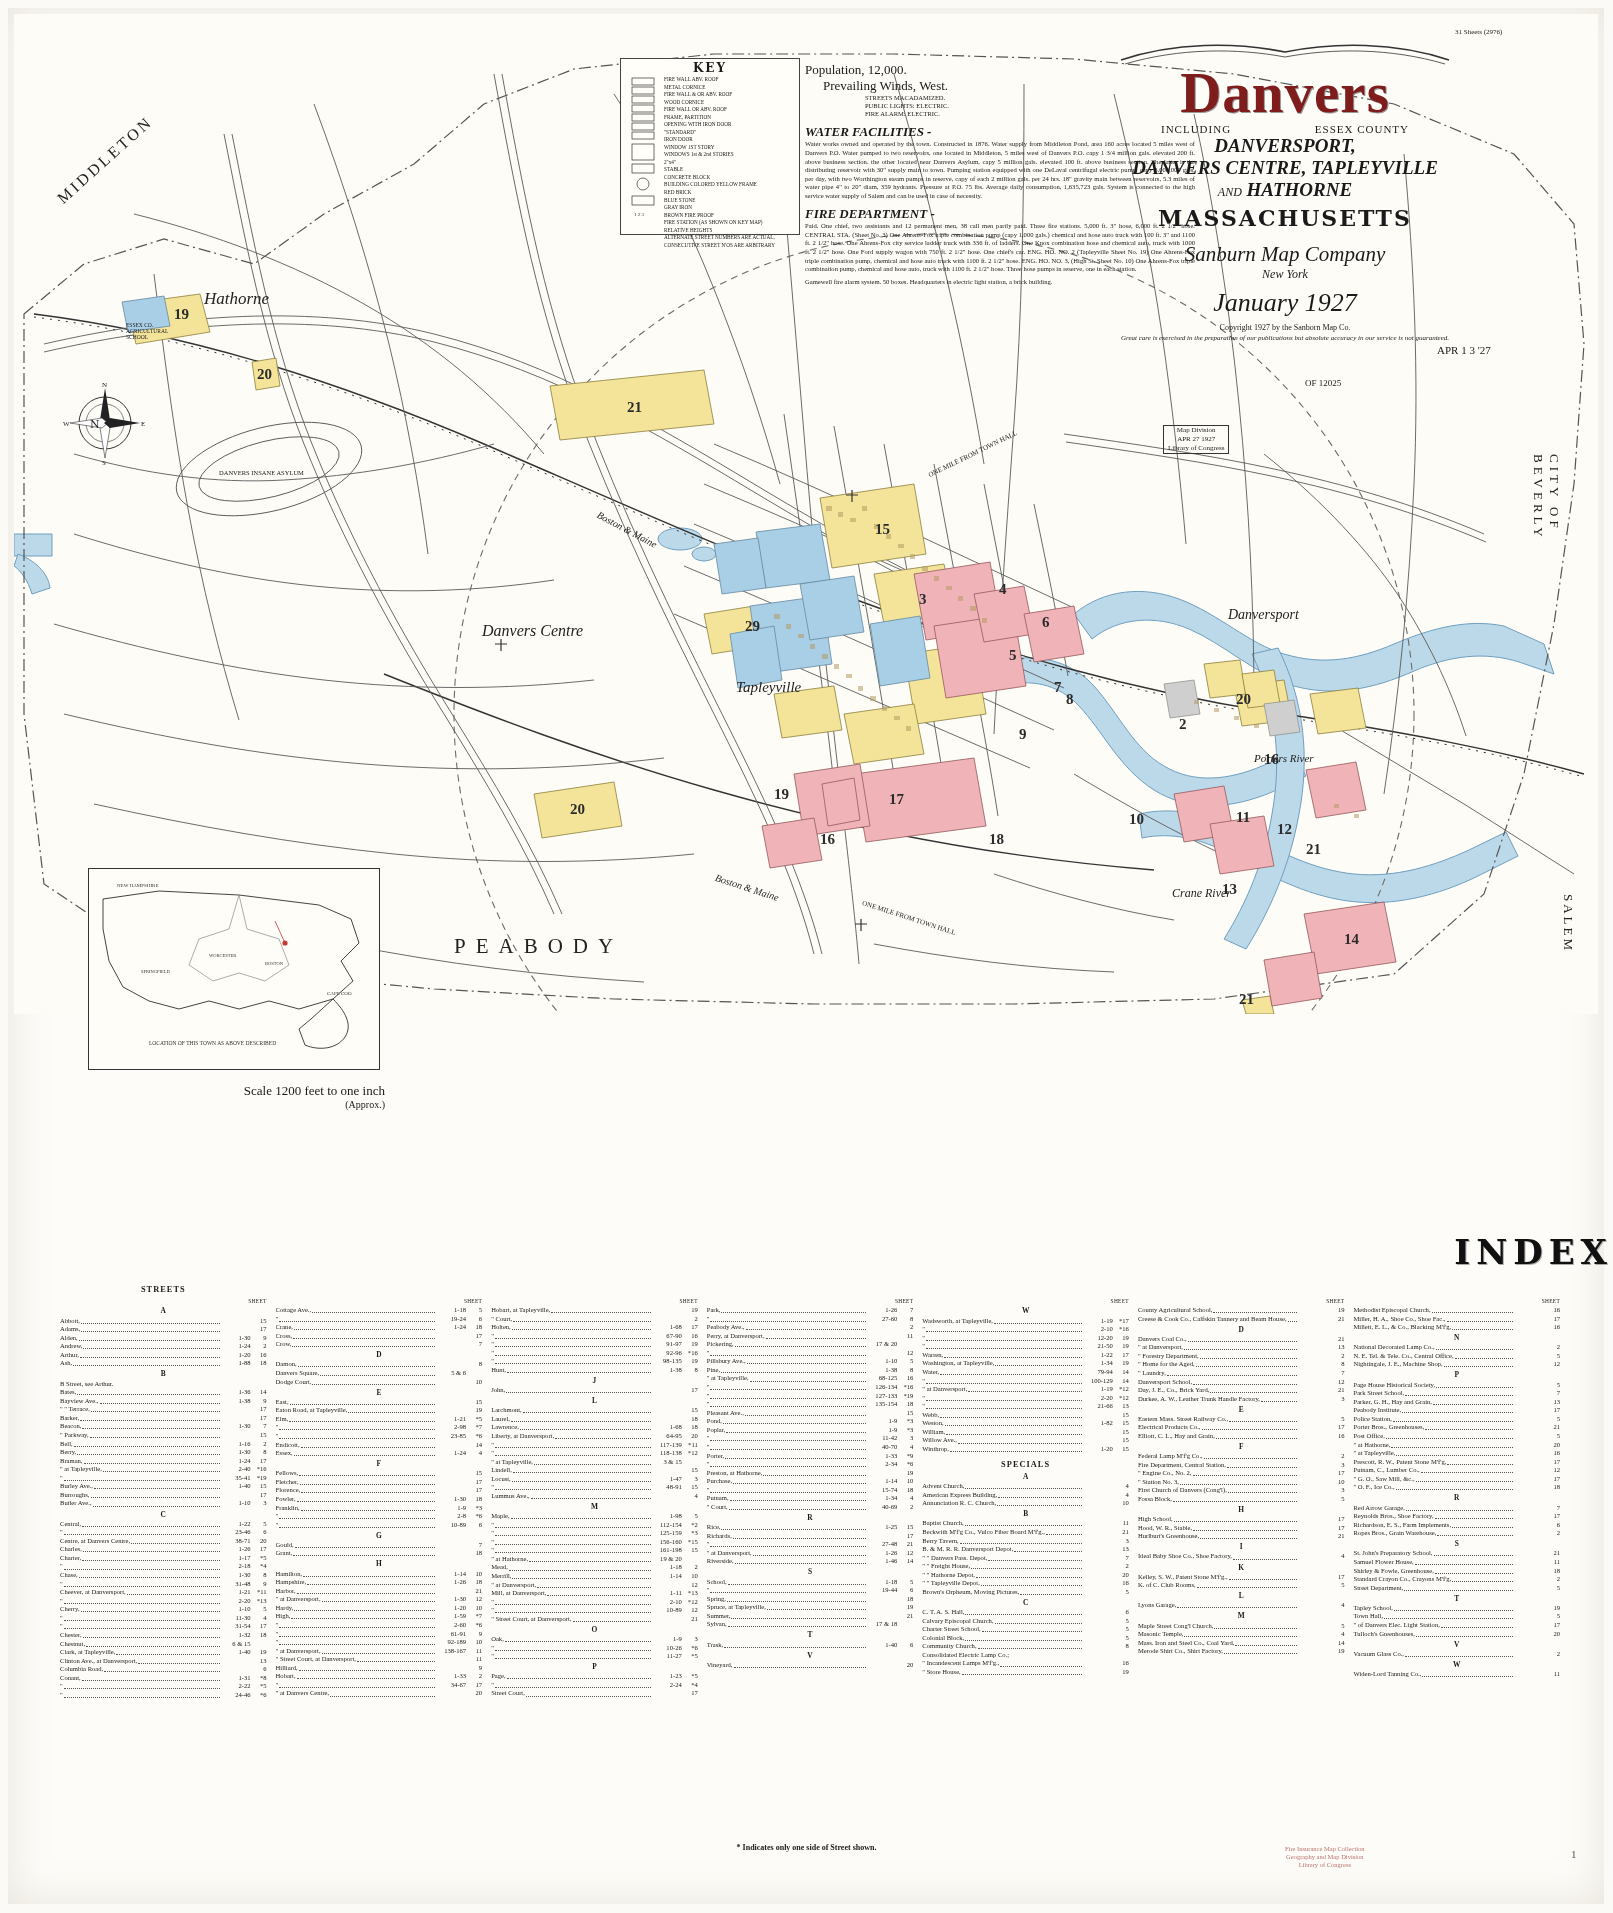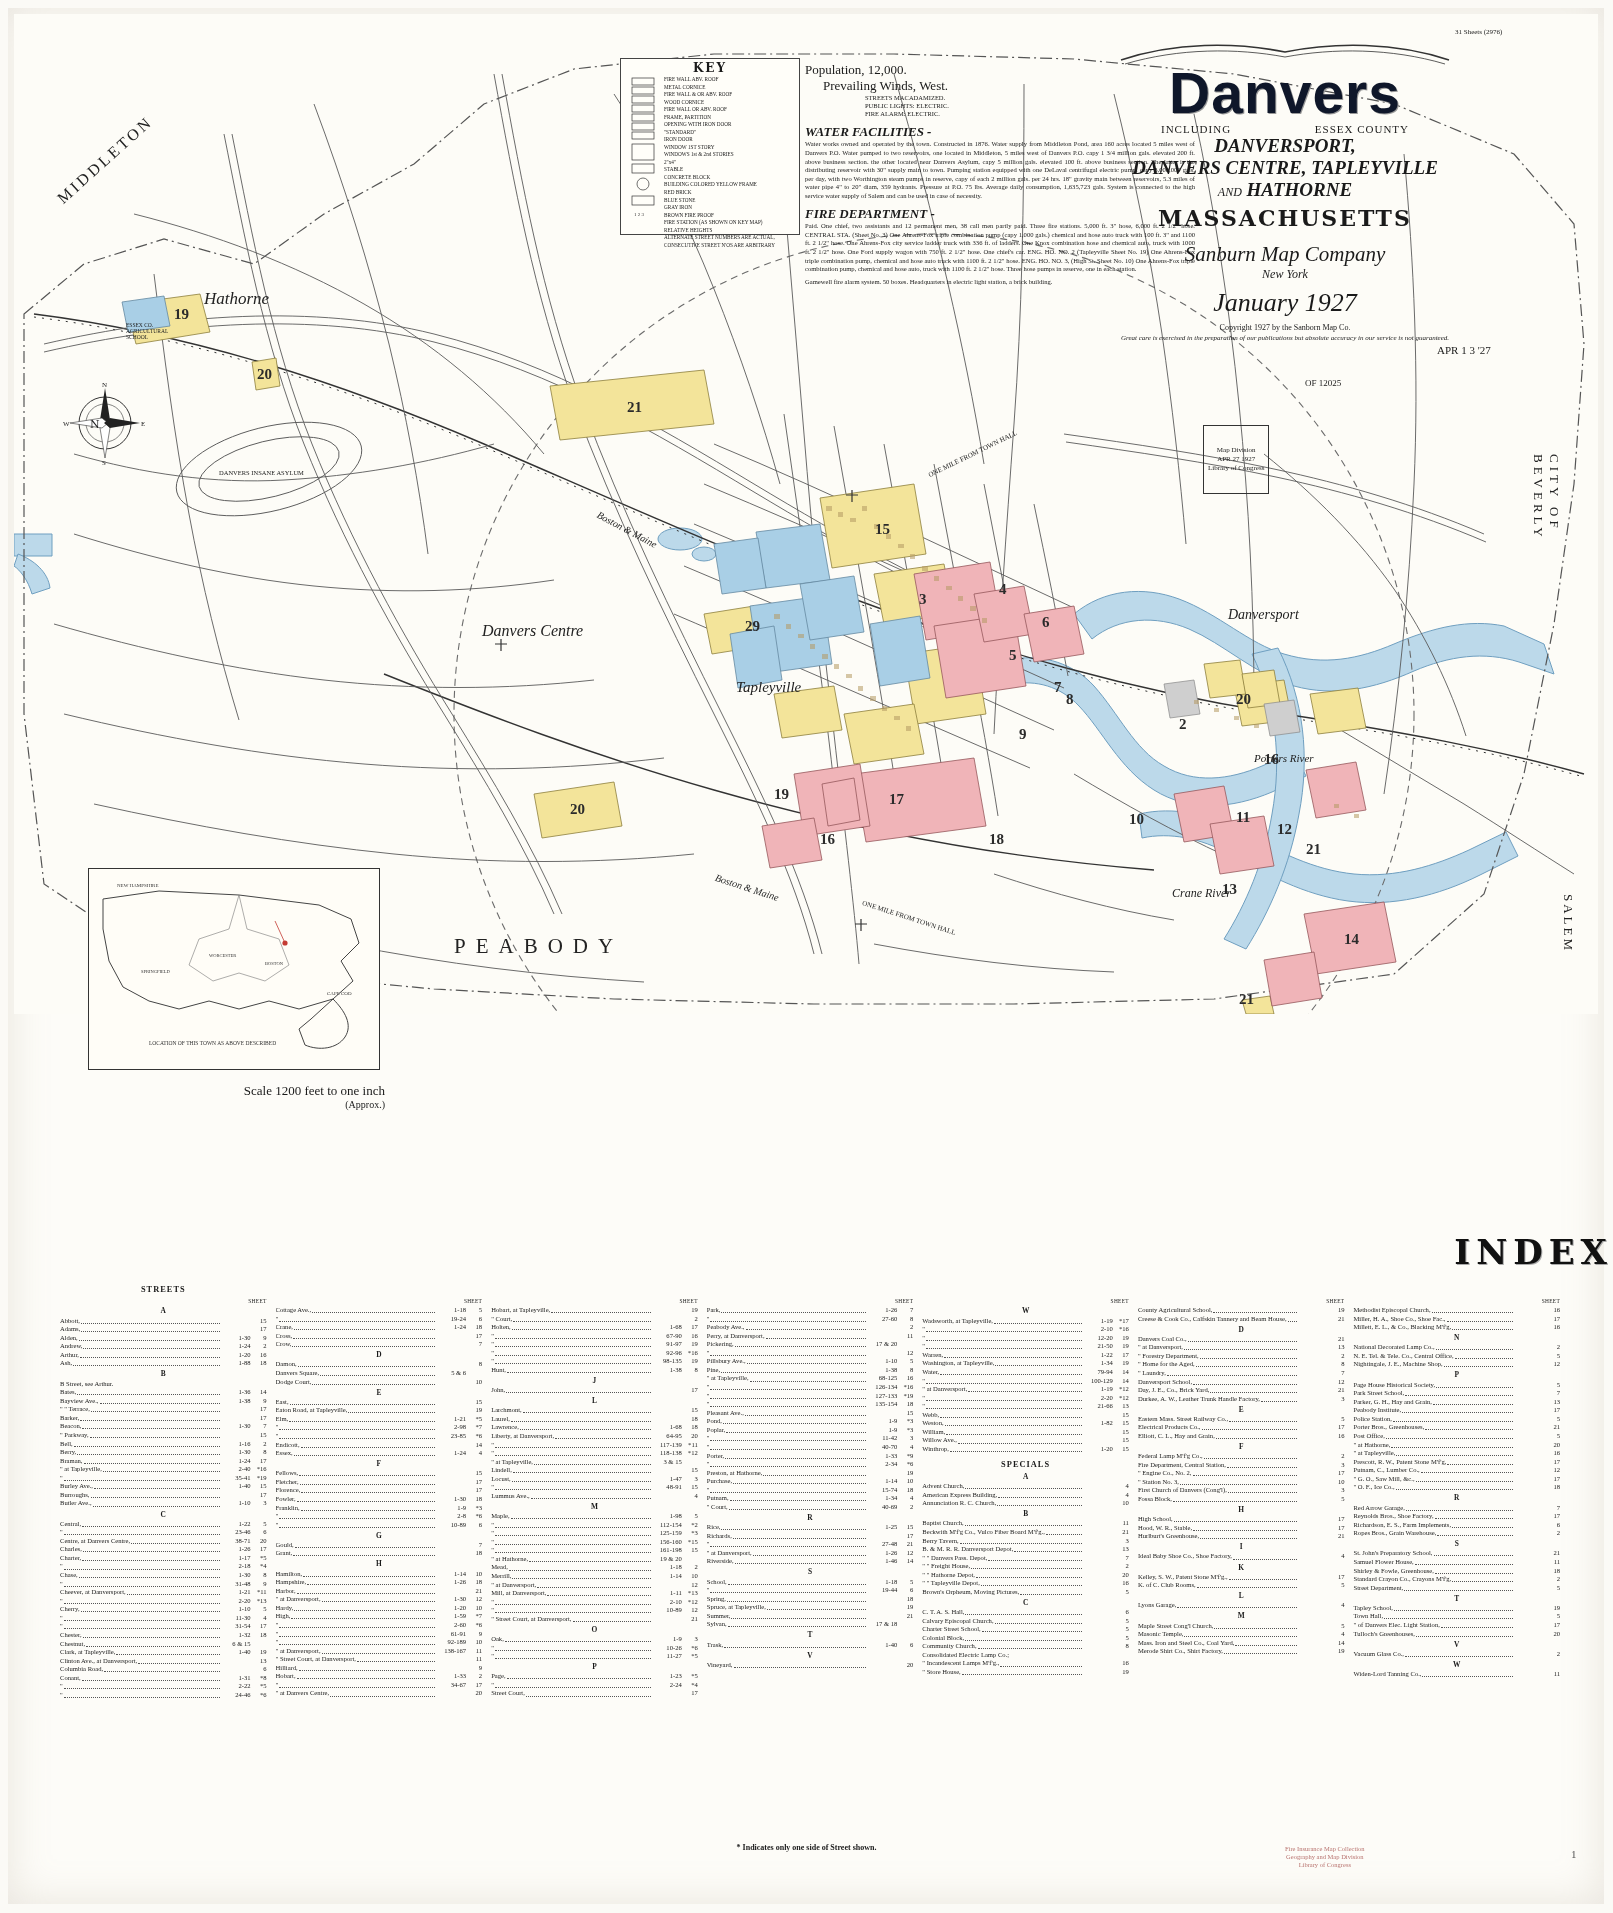--- a/index.html
+++ b/index.html
@@ -6,32 +6,32 @@
   body{width:1613px;height:1913px;position:relative;font-family:"Liberation Serif",serif;color:#1a1a1a;overflow:hidden;}
   #sheet{position:absolute;left:0;top:0;width:1613px;height:1913px;background:#fbfaf6;}
   .paper-edge{position:absolute;left:8px;top:8px;width:1596px;height:1896px;background:#fdfcf8;box-shadow:inset 0 0 40px rgba(170,160,140,.25);}
 
   
   #mapArea{position:absolute;left:14px;top:14px;width:1584px;height:1000px;overflow:hidden;}
   #mapsvg{position:absolute;left:0;top:0;}
 
   
   #titleBlock{position:absolute;left:1115px;top:40px;width:340px;text-align:center;}
-  .ttl-main{font-family:Liberation Sans, sans-serif;font-weight:bold;font-size:57px;letter-spacing:1px;line-height:.95;color:#0f172a;
+  .ttl-main{font-family:Liberation Serif, serif;font-weight:bold;font-size:57px;letter-spacing:1px;line-height:.95;color:#7f1d1d;
     text-shadow:1px 1px 0 #999;}
   .ttl-inc{font-size:11px;letter-spacing:1px;margin-top:3px;}
   .ttl-sub{font-family:"Liberation Serif",serif;font-style:italic;font-weight:bold;font-size:19px;line-height:1.15;}
   .ttl-sub small{font-size:12px;font-style:italic;font-weight:normal;}
   .ttl-state{font-family:"DejaVu Serif",serif;font-weight:bold;font-size:22px;letter-spacing:2px;margin-top:4px;}
   .ttl-co{font-family:"Liberation Serif",serif;font-style:italic;font-size:21px;margin-top:11px;}
   .ttl-ny{font-size:12px;font-style:italic;}
   .ttl-date{font-family:"Liberation Serif",serif;font-style:italic;font-size:26px;margin-top:6px;}
   .ttl-cr{font-size:8px;margin-top:5px;}
   .ttl-care{font-size:7px;font-style:italic;line-height:1.25;margin-top:2px;}
-  .ttl-stamp{position:absolute;left:1163px;top:425px;border:1px solid #333;font-size:7px;padding:20px 4px;line-height:1.3;text-align:center;color:#222;margin-left:40px;}
+  .ttl-stamp{position:absolute;left:1163px;top:425px;border:1px solid #333;font-size:7px;padding:0 4px;line-height:1.3;text-align:center;color:#222;}
   .ttl-apr{position:absolute;left:1437px;top:344px;font-size:11px;font-family:"Liberation Serif",serif;}
   .ttl-sheets{position:absolute;left:1455px;top:28px;font-size:7px;text-align:right;line-height:1.25;}
   .ttl-of{position:absolute;left:1305px;top:378px;font-size:9px;}
 
   
   #popBlock{position:absolute;left:805px;top:62px;width:390px;}
   .pop-line{font-size:13px;font-family:"Liberation Serif",serif;}
   .tiny{font-size:6.5px;line-height:1.25;}
   .hd{font-family:"Liberation Serif",serif;font-style:italic;font-weight:bold;font-size:13px;margin-top:6px;}
   .bodytxt{font-size:6.6px;line-height:1.3;text-align:justify;}

